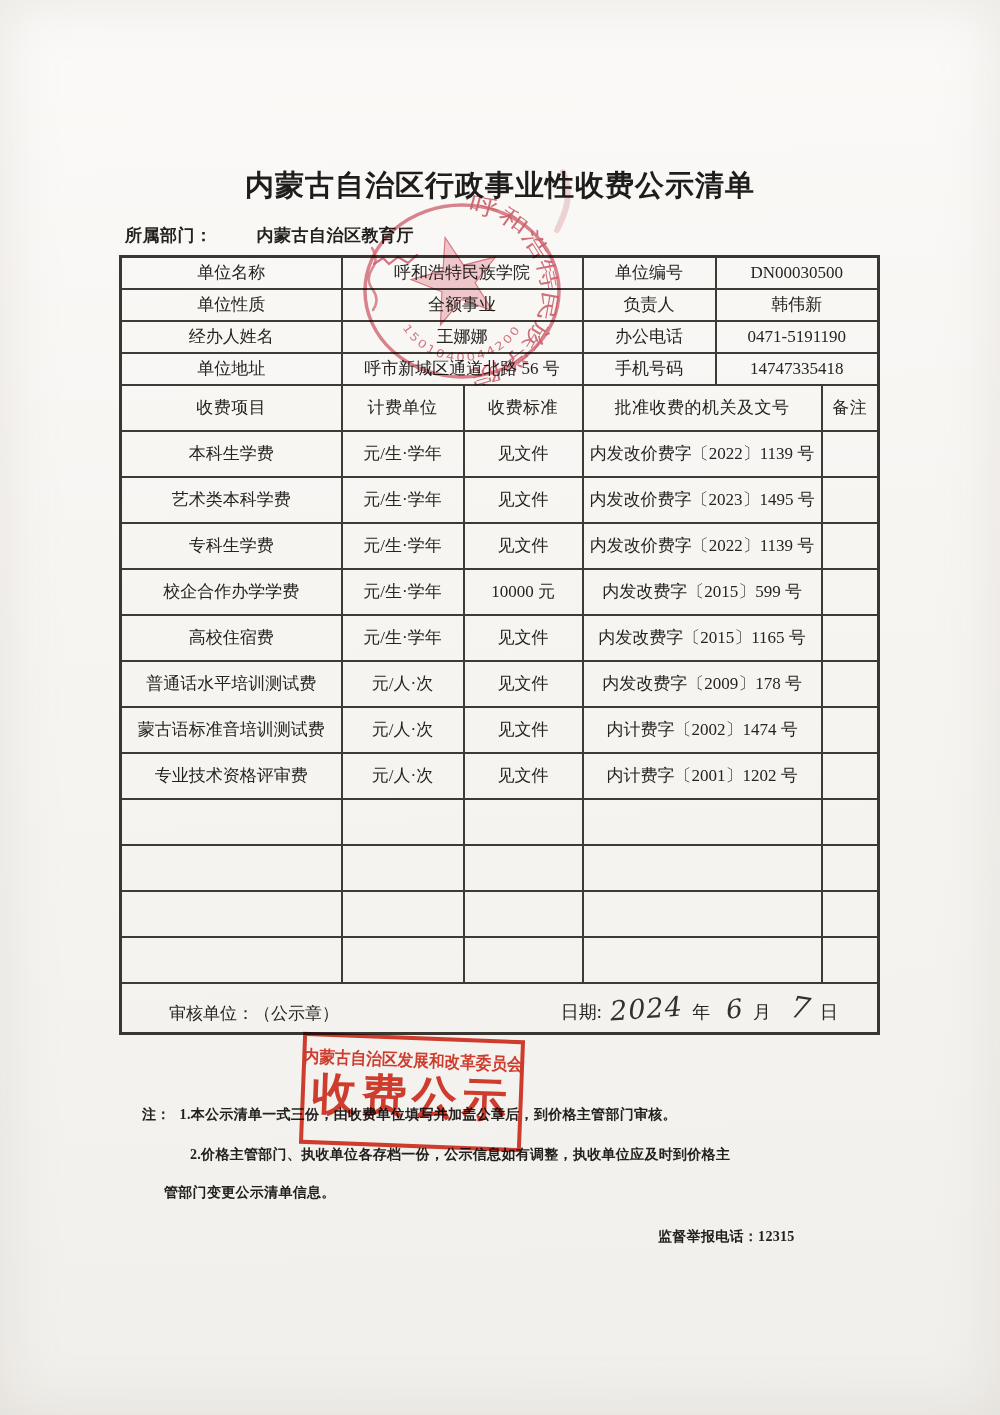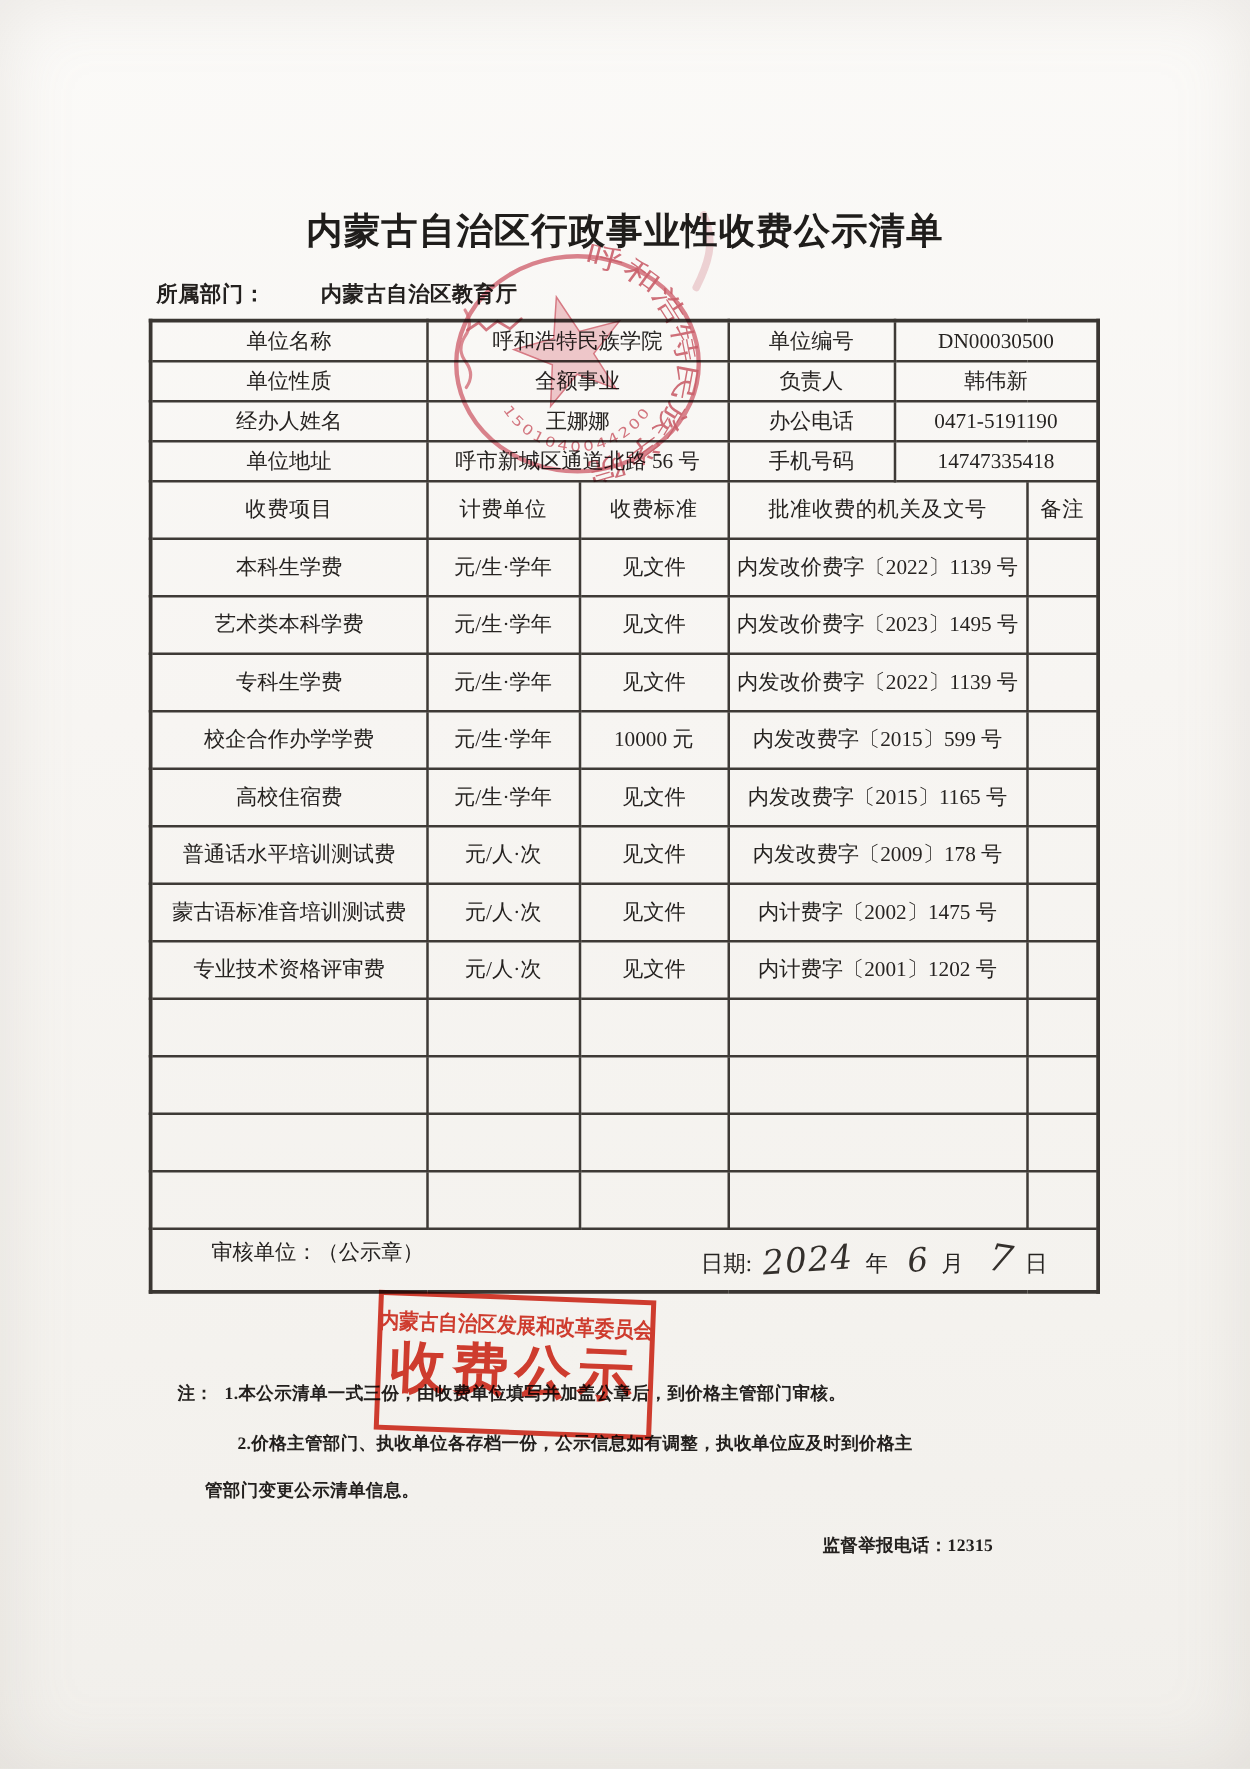--- a/index.html
+++ b/index.html
@@ -14,21 +14,21 @@
   .dept .val{margin-left:44px;}
   table.sheet{position:absolute;left:119px;top:255px;width:758px;border-collapse:collapse;table-layout:fixed;
               border:3px solid #3a3632;}
   table.sheet td{border:2px solid #3e3a36;text-align:center;vertical-align:middle;
                  font-size:17px;color:#262321;padding:0 3px;overflow:hidden;}
   tr.r-info{height:32px;}
   tr.r-fee{height:46px;}
   tr.r-foot{height:51px;}
   td.hd{font-weight:500;letter-spacing:.5px;border-radius:15px;}
   td.footcell{padding:0;}
-  .footflex{display:flex;align-items:flex-start;width:100%;padding:0 36px 0 44px;box-sizing:border-box;gap:24px;}
+  .footflex{display:flex;align-items:flex-end;width:100%;padding:0 36px 0 44px;box-sizing:border-box;gap:24px;}
   .review{font-size:17px;color:#262321;white-space:nowrap;}
   .dategrp{margin-left:auto;display:flex;align-items:baseline;white-space:nowrap;}
   .dlabel{font-size:18px;color:#262321;}
   .hand{font-family:"DejaVu Serif",serif;font-style:italic;color:#34302c;}
   .hyear{font-size:27px;margin-left:8px;transform:rotate(-4deg);letter-spacing:1px;display:inline-block;}
   .hmonth{font-size:26px;margin-left:16px;transform:rotate(-6deg);display:inline-block;}
   .hday{font-size:30px;margin-left:20px;transform:rotate(9deg);display:inline-block;}
   .dsuf{font-size:18px;color:#262321;margin-left:10px;}
   .note{position:absolute;font-size:14px;font-weight:700;color:#23201e;letter-spacing:.3px;white-space:nowrap;text-align:center;}
   .n1{left:142px;top:1106px;}
@@ -139,21 +139,21 @@
           <td>普通话水平培训测试费</td>
           <td>元/人·次</td>
           <td>见文件</td>
           <td colspan="2">内发改费字〔2009〕178 号</td>
           <td></td>
         </tr>
         <tr class="r-fee">
           <td>蒙古语标准音培训测试费</td>
           <td>元/人·次</td>
           <td>见文件</td>
-          <td colspan="2">内计费字〔2002〕1475 号</td>
+          <td colspan="2">内计费字〔2002〕1474 号</td>
           <td></td>
         </tr>
         <tr class="r-fee">
           <td>专业技术资格评审费</td>
           <td>元/人·次</td>
           <td>见文件</td>
           <td colspan="2">内计费字〔2001〕1202 号</td>
           <td></td>
         </tr>
         <tr class="r-fee">

